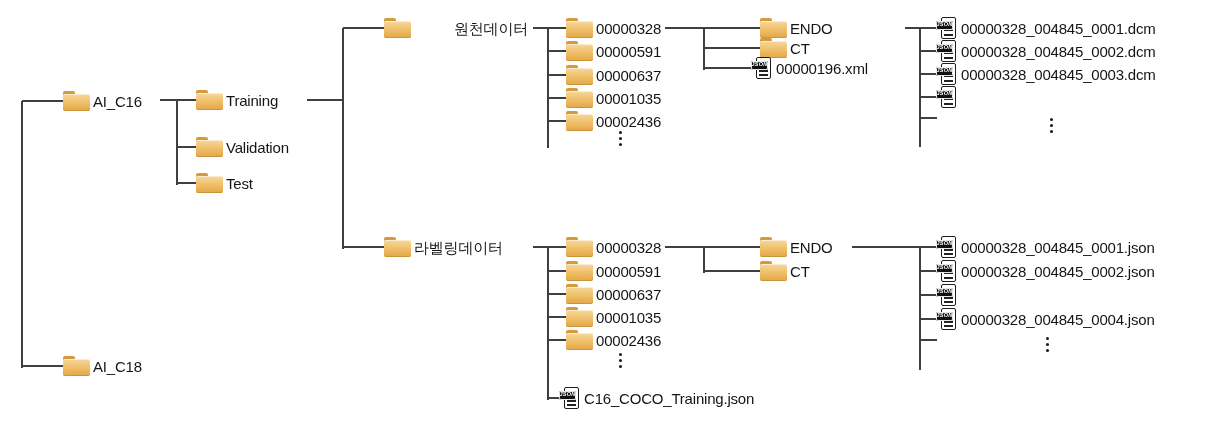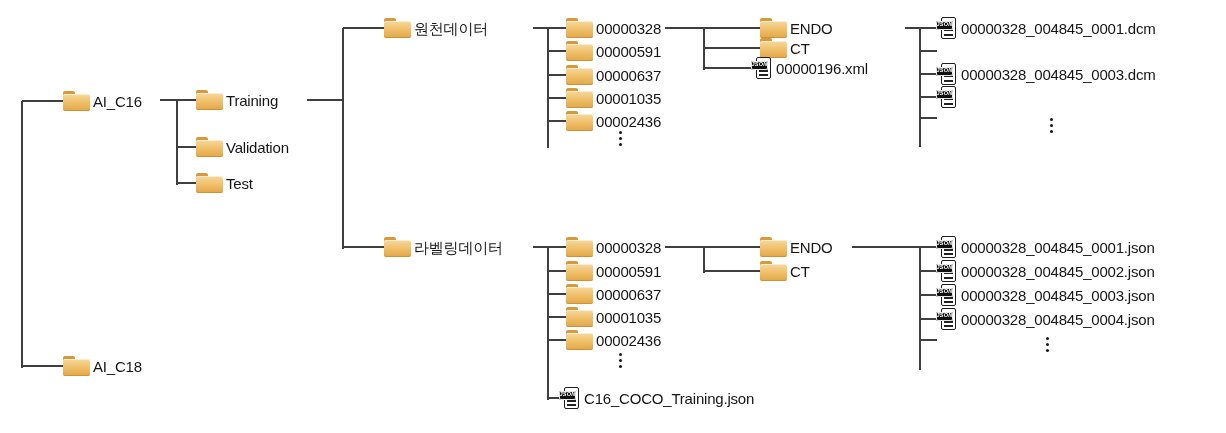--- a/index.html
+++ b/index.html
@@ -146,21 +146,21 @@
       </div>
       <div class="label">Validation</div>
     </div>
     <div class="node" style="left: 196px; top: 173px; height: 20px;">
       <div class="folder-icon">
         <div class="tab"></div>
         <div class="body"></div>
       </div>
       <div class="label">Test</div>
     </div>
-    <div class="node" style="left: 384px; top: 18px; height: 20px;">
+    <div class="node" style="left: 384px; top: 18px; height: 20px; gap: 40px;">
       <div class="folder-icon">
         <div class="tab"></div>
         <div class="body"></div>
       </div>
       <div class="label">원천데이터</div>
     </div>
     <div class="node" style="left: 384px; top: 237px; height: 20px;">
       <div class="folder-icon">
         <div class="tab"></div>
         <div class="body"></div>
@@ -272,20 +272,27 @@
       </div>
       <div class="label">00000196.xml</div>
     </div>
     <div class="node" style="left: 937px; top: 15.5px; height: 25px;">
       <div class="file-icon">
         <div class="page"></div>
         <div class="badge">JSON</div>
       </div>
       <div class="label">00000328_004845_0001.dcm</div>
     </div>
+    <div class="node" style="left: 937px; top: 38.5px; height: 25px;">
+      <div class="file-icon">
+        <div class="page"></div>
+        <div class="badge">JSON</div>
+      </div>
+      <div class="label">00000328_004845_0002.dcm</div>
+    </div>
     <div class="node" style="left: 937px; top: 61.5px; height: 25px;">
       <div class="file-icon">
         <div class="page"></div>
         <div class="badge">JSON</div>
       </div>
       <div class="label">00000328_004845_0003.dcm</div>
     </div>
     <div class="node" style="left: 937px; top: 84.5px; height: 25px;">
       <div class="file-icon">
         <div class="page"></div>
@@ -311,21 +318,20 @@
         <div class="page"></div>
         <div class="badge">JSON</div>
       </div>
       <div class="label">00000328_004845_0002.json</div>
     </div>
     <div class="node" style="left: 937px; top: 282.5px; height: 25px;">
       <div class="file-icon">
         <div class="page"></div>
         <div class="badge">JSON</div>
       </div>
-      <div class="label">00000328_004845_0003.json</div>
     </div>
     <div class="node" style="left: 937px; top: 306.5px; height: 25px; justify-content: center;">
       <div class="file-icon">
         <div class="page"></div>
         <div class="badge">JSON</div>
       </div>
       <div class="label">00000328_004845_0004.json</div>
     </div>
     <div class="dots" style="left: 619px; top: 131px;">
       <i></i>

